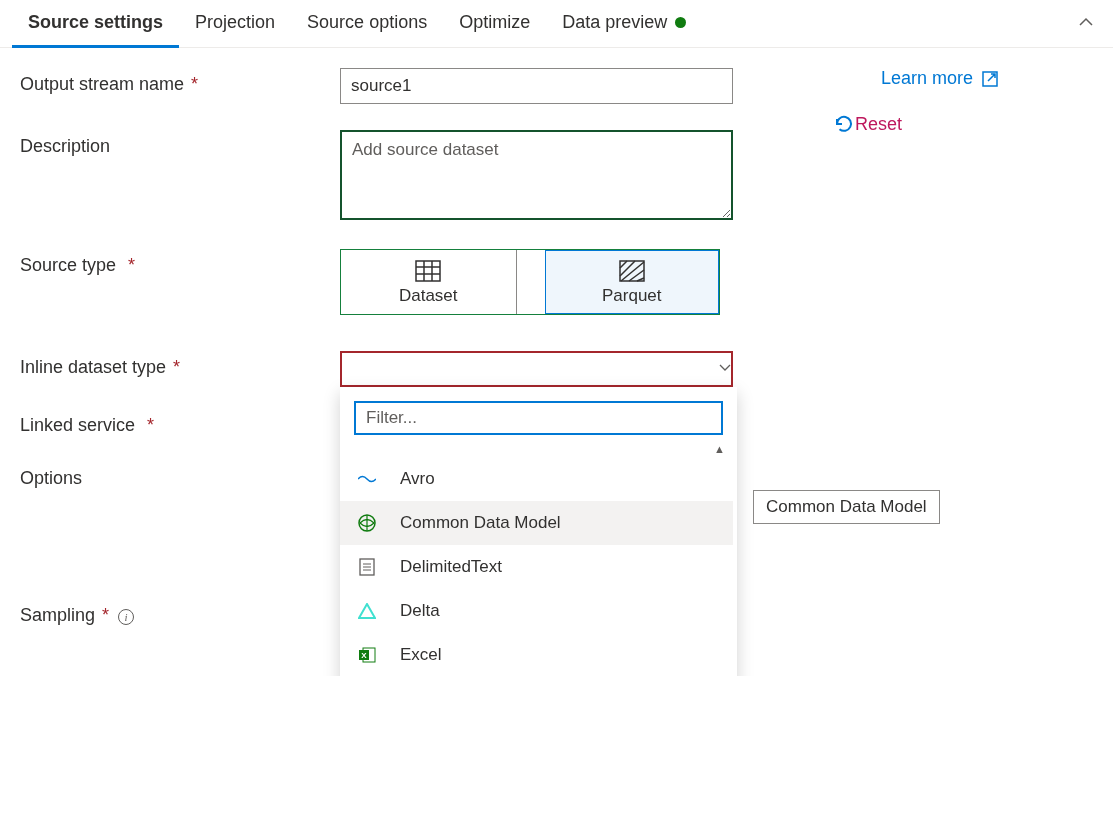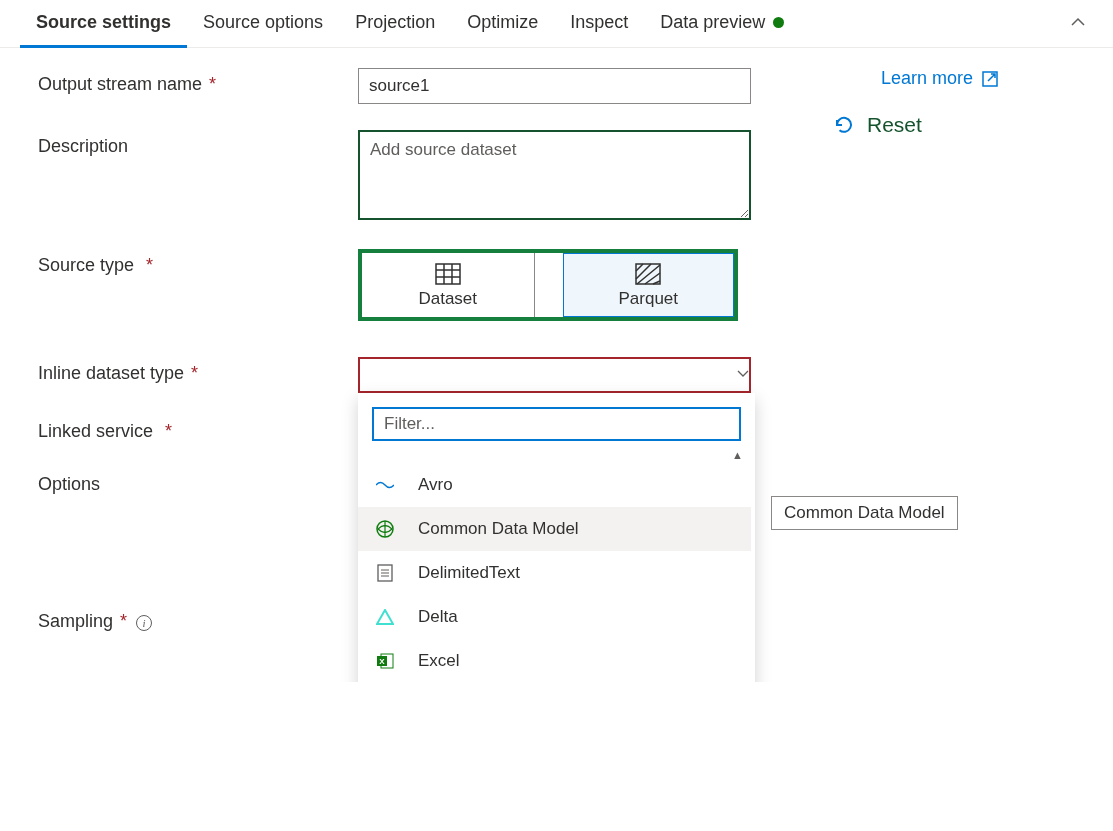--- a/index.html
+++ b/index.html
@@ -7,21 +7,21 @@
       font-family: "Segoe UI", -apple-system, sans-serif;
       font-size: 14px;
       color: #323130;
       background: #fff;
       width: 1113px;
     }
     .tabs {
       display: flex;
       align-items: center;
       border-bottom: 1px solid #edebe9;
-      padding: 0 20px;
+      padding: 0 12px;
       position: relative;
     }
     .tab {
       padding: 12px 16px 14px;
       cursor: pointer;
       font-size: 18px;
       color: #323130;
       display: flex;
       align-items: center;
       gap: 8px;
@@ -62,21 +62,20 @@
     .form-row {
       display: flex;
       align-items: flex-start;
       margin-bottom: 26px;
     }
     .form-label {
       width: 320px;
       font-size: 18px;
       color: #323130;
       padding-top: 6px;
-      margin-left: 18px;
     }
     .req { color: #a4262c; margin-left: 2px; }
     .form-control {
       flex: 1;
       max-width: 393px;
       border-radius: 15px;
     }
     .text-input {
       width: 100%;
       height: 36px;
@@ -93,21 +92,21 @@
       padding: 8px 10px;
       font-size: 17px;
       font-family: inherit;
       color: #323130;
       resize: both;
     }
     .textarea::placeholder { color: #605e5c; }
     .toggle-group {
       display: flex;
       width: 380px;
-      border: 4px solid #15803d;
+      border: 1px solid #15803d;
       gap: 28px;
     }
     .toggle-option {
       flex: 1;
       display: flex;
       flex-direction: column;
       align-items: center;
       justify-content: center;
       padding: 10px 0 8px;
       cursor: pointer;
@@ -201,23 +200,22 @@
       gap: 8px;
       color: #0078d4;
       font-size: 18px;
       cursor: pointer;
       margin-bottom: 24px;
       margin-left: 48px;
     }
     .reset-btn {
       display: flex;
       align-items: center;
-      gap: 12px;
-      font-size: 21px;
-      color: #14532d;
+      font-size: 18px;
+      color: #be185d;
       cursor: pointer;
     }
     .info-icon {
       display: inline-flex;
       width: 16px;
       height: 16px;
       border: 1px solid #605e5c;
       border-radius: 50%;
       align-items: center;
       justify-content: center;
@@ -232,30 +230,27 @@
     .dropdown-list::-webkit-scrollbar-thumb { background: #c8c6c4; border-radius: 4px; }
   </style>
 </head>
 <body>
 
 <div class="tabs">
   <div class="tab active">
     <span>Source settings</span>
   </div>
   <div class="tab">
+    <span>Projection</span>
+  </div>
+  <div class="tab">
     <span>Source options</span>
-  </div>
-  <div class="tab">
-    <span>Projection</span>
   </div>
   <div class="tab">
     <span>Optimize</span>
-  </div>
-  <div class="tab">
-    <span>Inspect</span>
   </div>
   <div class="tab">
     <span>Data preview</span>
     <span class="status-dot"></span>
   </div>
   <div class="collapse-toggle">
     <svg width="14" height="14" viewBox="0 0 14 14">
         <path d="M1 10 L7 4 L13 10" stroke="#605e5c" stroke-width="1.5" fill="none"></path>
       </svg>
   </div>

